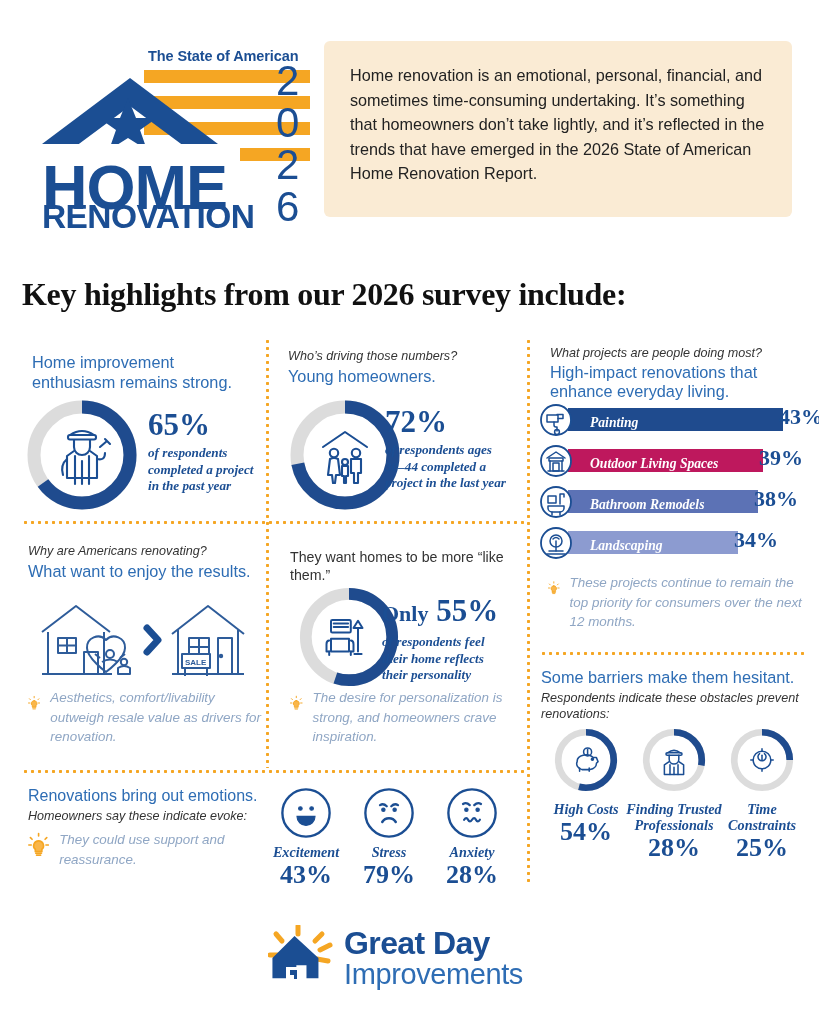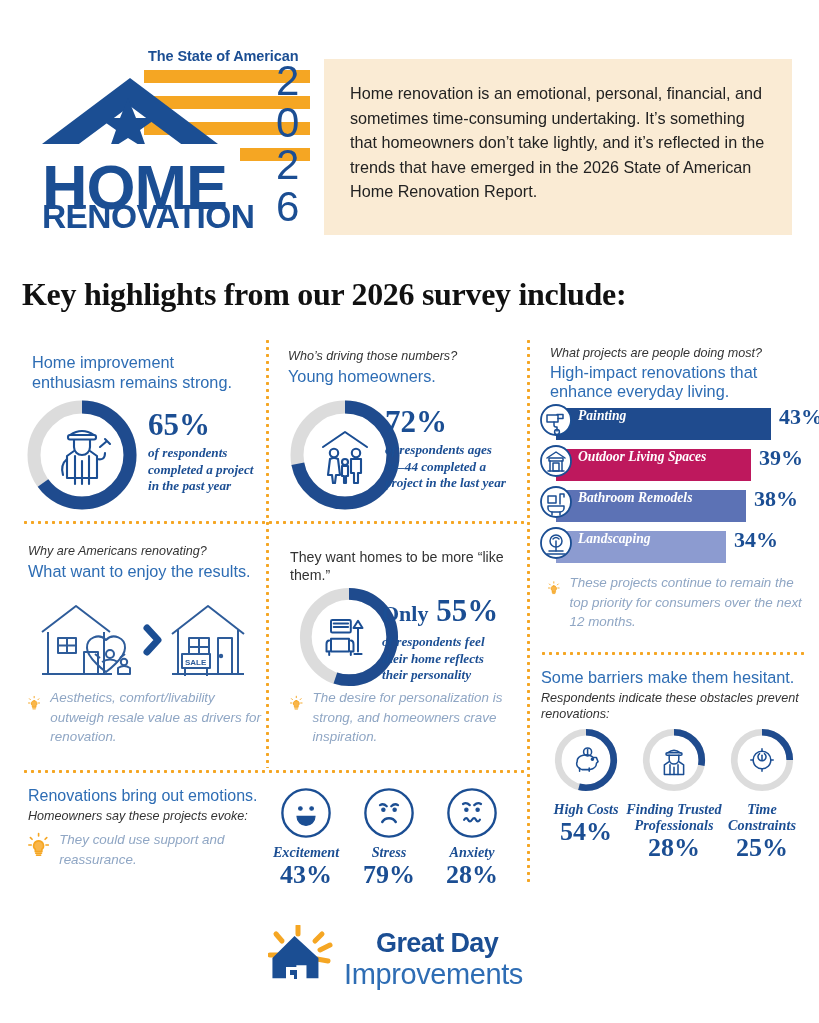--- a/index.html
+++ b/index.html
@@ -37,22 +37,22 @@
     font-size:33.5px; line-height:34px; font-weight:bold; color:#1b4e93;
     letter-spacing:-0.6px;
   }
   .year { position:absolute; left:236px; top:12px; width:44px; height:170px; color:#1b4e93; }
   .year div {
     font-size:42px; line-height:42px; font-weight:300; text-align:left;
     font-family:"Liberation Sans", sans-serif;
   }
 
   .intro-box {
-    position:absolute; left:324px; top:59px; width:468px; height:176px;
-    background:#FAEBD4; padding:22px 26px 0 26px;
+    position:absolute; left:324px; top:41px; width:468px; height:176px;
+    background:#FAEBD4; padding:22px 26px 0 26px;border-radius:6px;
   }
   .intro-box p {
     font-size:16.2px; line-height:24.5px; color:#222222;
   }
 
   
   .section-title {
     position:absolute; left:22px; top:276px;
     font-family:"Liberation Serif", serif;
     font-weight:bold; font-size:32px; color:#111111;
@@ -84,22 +84,22 @@
   .tip { position:absolute; display:flex; gap:10px; align-items:flex-start; }
   .tip-text {
     font-size:13.4px; font-style:italic; color:#8FA6C4; line-height:19.5px;
   }
 
   
   .bars { position:absolute; }
   .bar-row { position:relative; height:30px; margin-bottom:11px; display:flex; align-items:center; }
   .bar-icon { position:absolute; left:0; top:0; width:32px; height:32px; z-index:3; }
   .bar-fill {
-    position:absolute; left:16px; top:4px; height:32px;
-    display:flex; align-items:flex-start;
+    position:absolute; left:28px; top:4px; height:23px;
+    display:flex; align-items:flex-end;
   }
   .bar-label {
     position:relative; z-index:2; margin-left:22px;
     font-family:"Liberation Serif", serif; font-style:italic; font-weight:bold;
     font-size:13.6px; color:#ffffff; white-space:nowrap;
   }
   .bar-value {
     position:absolute; top:0px;
     font-family:"Liberation Serif", serif; font-weight:bold; font-size:22px;
     color:#1b4e93;
@@ -112,21 +112,21 @@
     font-size:14.2px; color:#1b4e93; line-height:16px;
   }
   .icon-stat .val {
     font-family:"Liberation Serif", serif; font-weight:bold;
     font-size:26px; color:#1b4e93; line-height:29px;
   }
 
   
   .footer-logo { position:absolute; left:268px; top:925px; width:280px; height:70px; }
   .gd-text { position:absolute; left:76px; top:2px; }
-  .gd-line1 { font-size:27px; font-weight:bold; color:#1b4e93; line-height:32px; letter-spacing:-0.6px;margin-left:32px; }
+  .gd-line1 { font-size:32px; font-weight:bold; color:#1b4e93; line-height:32px; letter-spacing:-0.6px; }
   .gd-line2 { font-size:29px; font-weight:400; color:#2E6DB4; line-height:31px; letter-spacing:-0.4px; }
 </style>
 </head>
 <body>
 
 <div class="page">
 
   <div class="header">
 
     <div class="logo-block">
@@ -426,21 +426,21 @@
             <circle cx="0" cy="0" r="11"></circle>
             <path d="M0 -6 v6"></path>
             <path d="M0 -11 v-3 M0 11 v3 M-11 0 h-3 M11 0 h3"></path>
             <path d="M-3 -8 a5 5 0 1 0 6 0"></path>
           </g>
         </svg><div class="name">Time Constraints</div><div class="val">25%</div></div>
     </div>
 
   <div class="cell" style="left:28px; top:787px; width:260px;">
     <div style="font-size:16px; color:#2E6DB4;">Renovations bring out emotions.</div>
-    <div class="kicker" style="margin-top:3px;">Homeowners say these projects evoke:</div>
+    <div class="kicker" style="margin-top:3px;">Homeowners say these indicate evoke:</div>
   </div>
 
   <div class="tip" style="left:28px; top:830px; width:232px;">
     <svg width="26" height="30" viewBox="0 0 26 30">
       <g stroke="#F5A623" stroke-width="2" stroke-linecap="round" fill="none">
         <path d="M13 10 a6 6 0 0 1 4 10.5 v2.5 h-8 v-2.5 A6 6 0 0 1 13 10 z" fill="#F9B64B" stroke="#F5A623"></path>
         <path d="M9.5 25 h7 M10.5 27.5 h5"></path>
         <path d="M13 4 v-3 M5 8 L3 6 M21 8 L23 6 M4 15 H1 M22 15 H25"></path>
       </g>
     </svg>

